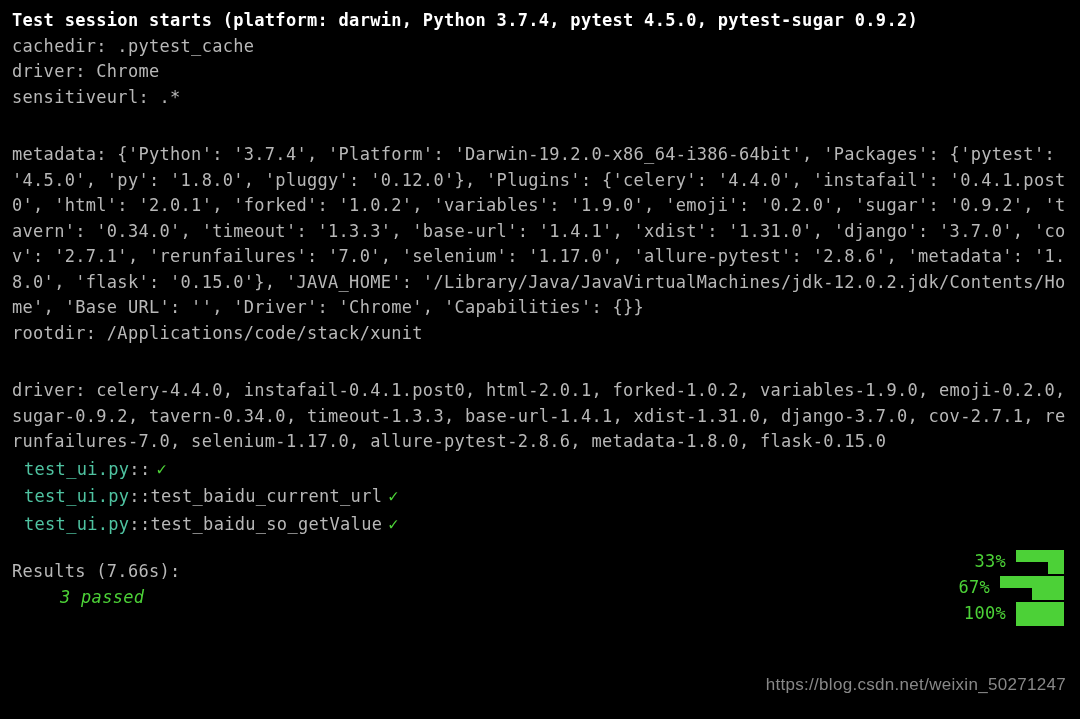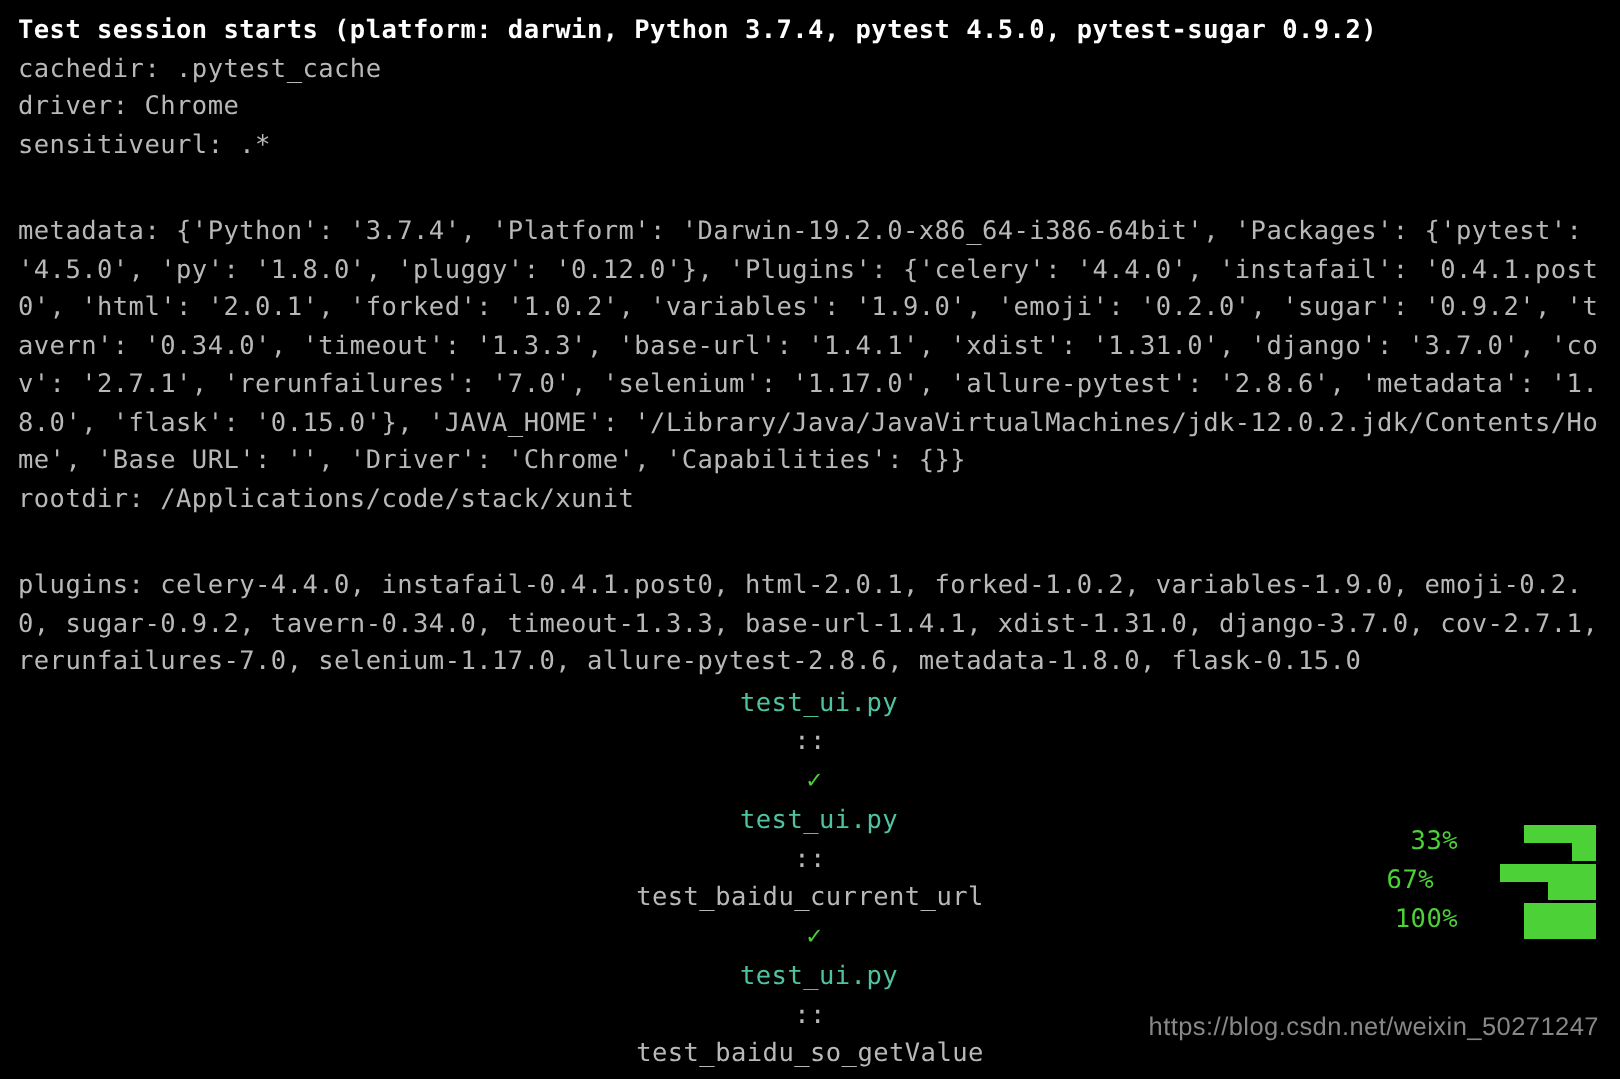--- a/index.html
+++ b/index.html
@@ -36,21 +36,20 @@
       color: #ffffff;
       font-weight: bold;
     }
     .gray-text {
       color: #b8b8b8;
     }
     .test-line {
       display: flex;
       align-items: center;
       margin-top: 2px;
-      flex-direction: column;
     }
     .test-name {
       color: #4fc3a1;
       padding-left: 12px;
     }
     .test-sep {
       color: #b8b8b8;
     }
     .check {
       color: #4cd137;
@@ -122,40 +121,39 @@
       position: absolute;
       right: 16px;
       top: 549px;
       width: 180px;
     }
     .progress-row {
       display: flex;
       align-items: center;
       justify-content: center;
       height: 26px;
-      gap: 34px;
     }
   </style>
 </head>
 <body>
 
 <div>
 
 
   <div class="bold-white">Test session starts (platform: darwin, Python 3.7.4, pytest 4.5.0, pytest-sugar 0.9.2)</div>
 
   <div class="gray-text">cachedir: .pytest_cache</div>
   <div class="gray-text">driver: Chrome</div>
   <div class="gray-text">sensitiveurl: .*</div>
 
   <div class="gray-text wrap">metadata: {'Python': '3.7.4', 'Platform': 'Darwin-19.2.0-x86_64-i386-64bit', 'Packages': {'pytest': '4.5.0', 'py': '1.8.0', 'pluggy': '0.12.0'}, 'Plugins': {'celery': '4.4.0', 'instafail': '0.4.1.post0', 'html': '2.0.1', 'forked': '1.0.2', 'variables': '1.9.0', 'emoji': '0.2.0', 'sugar': '0.9.2', 'tavern': '0.34.0', 'timeout': '1.3.3', 'base-url': '1.4.1', 'xdist': '1.31.0', 'django': '3.7.0', 'cov': '2.7.1', 'rerunfailures': '7.0', 'selenium': '1.17.0', 'allure-pytest': '2.8.6', 'metadata': '1.8.0', 'flask': '0.15.0'}, 'JAVA_HOME': '/Library/Java/JavaVirtualMachines/jdk-12.0.2.jdk/Contents/Home', 'Base URL': '', 'Driver': 'Chrome', 'Capabilities': {}}</div>
 
   <div class="gray-text">rootdir: /Applications/code/stack/xunit</div>
 
-  <div class="gray-text wrap">plugins: celery-4.4.0, instafail-0.4.1.post0, html-2.0.1, forked-1.0.2, variables-1.9.0, emoji-0.2.0, sugar-0.9.2, tavern-0.34.0, timeout-1.3.3, base-url-1.4.1, xdist-1.31.0, django-3.7.0, cov-2.7.1, rerunfailures-7.0, selenium-1.17.0, allure-pytest-2.8.6, metadata-1.8.0, flask-0.15.0</div>
+  <div class="gray-text wrap">driver: celery-4.4.0, instafail-0.4.1.post0, html-2.0.1, forked-1.0.2, variables-1.9.0, emoji-0.2.0, sugar-0.9.2, tavern-0.34.0, timeout-1.3.3, base-url-1.4.1, xdist-1.31.0, django-3.7.0, cov-2.7.1, rerunfailures-7.0, selenium-1.17.0, allure-pytest-2.8.6, metadata-1.8.0, flask-0.15.0</div>
 
 
   <div class="test-line">
     <span class="test-name">test_ui.py</span>
       <span class="test-sep">::</span>
     <span class="check">✓</span>
   </div>
 
   <div class="test-line">
     <span class="test-name">test_ui.py</span>

